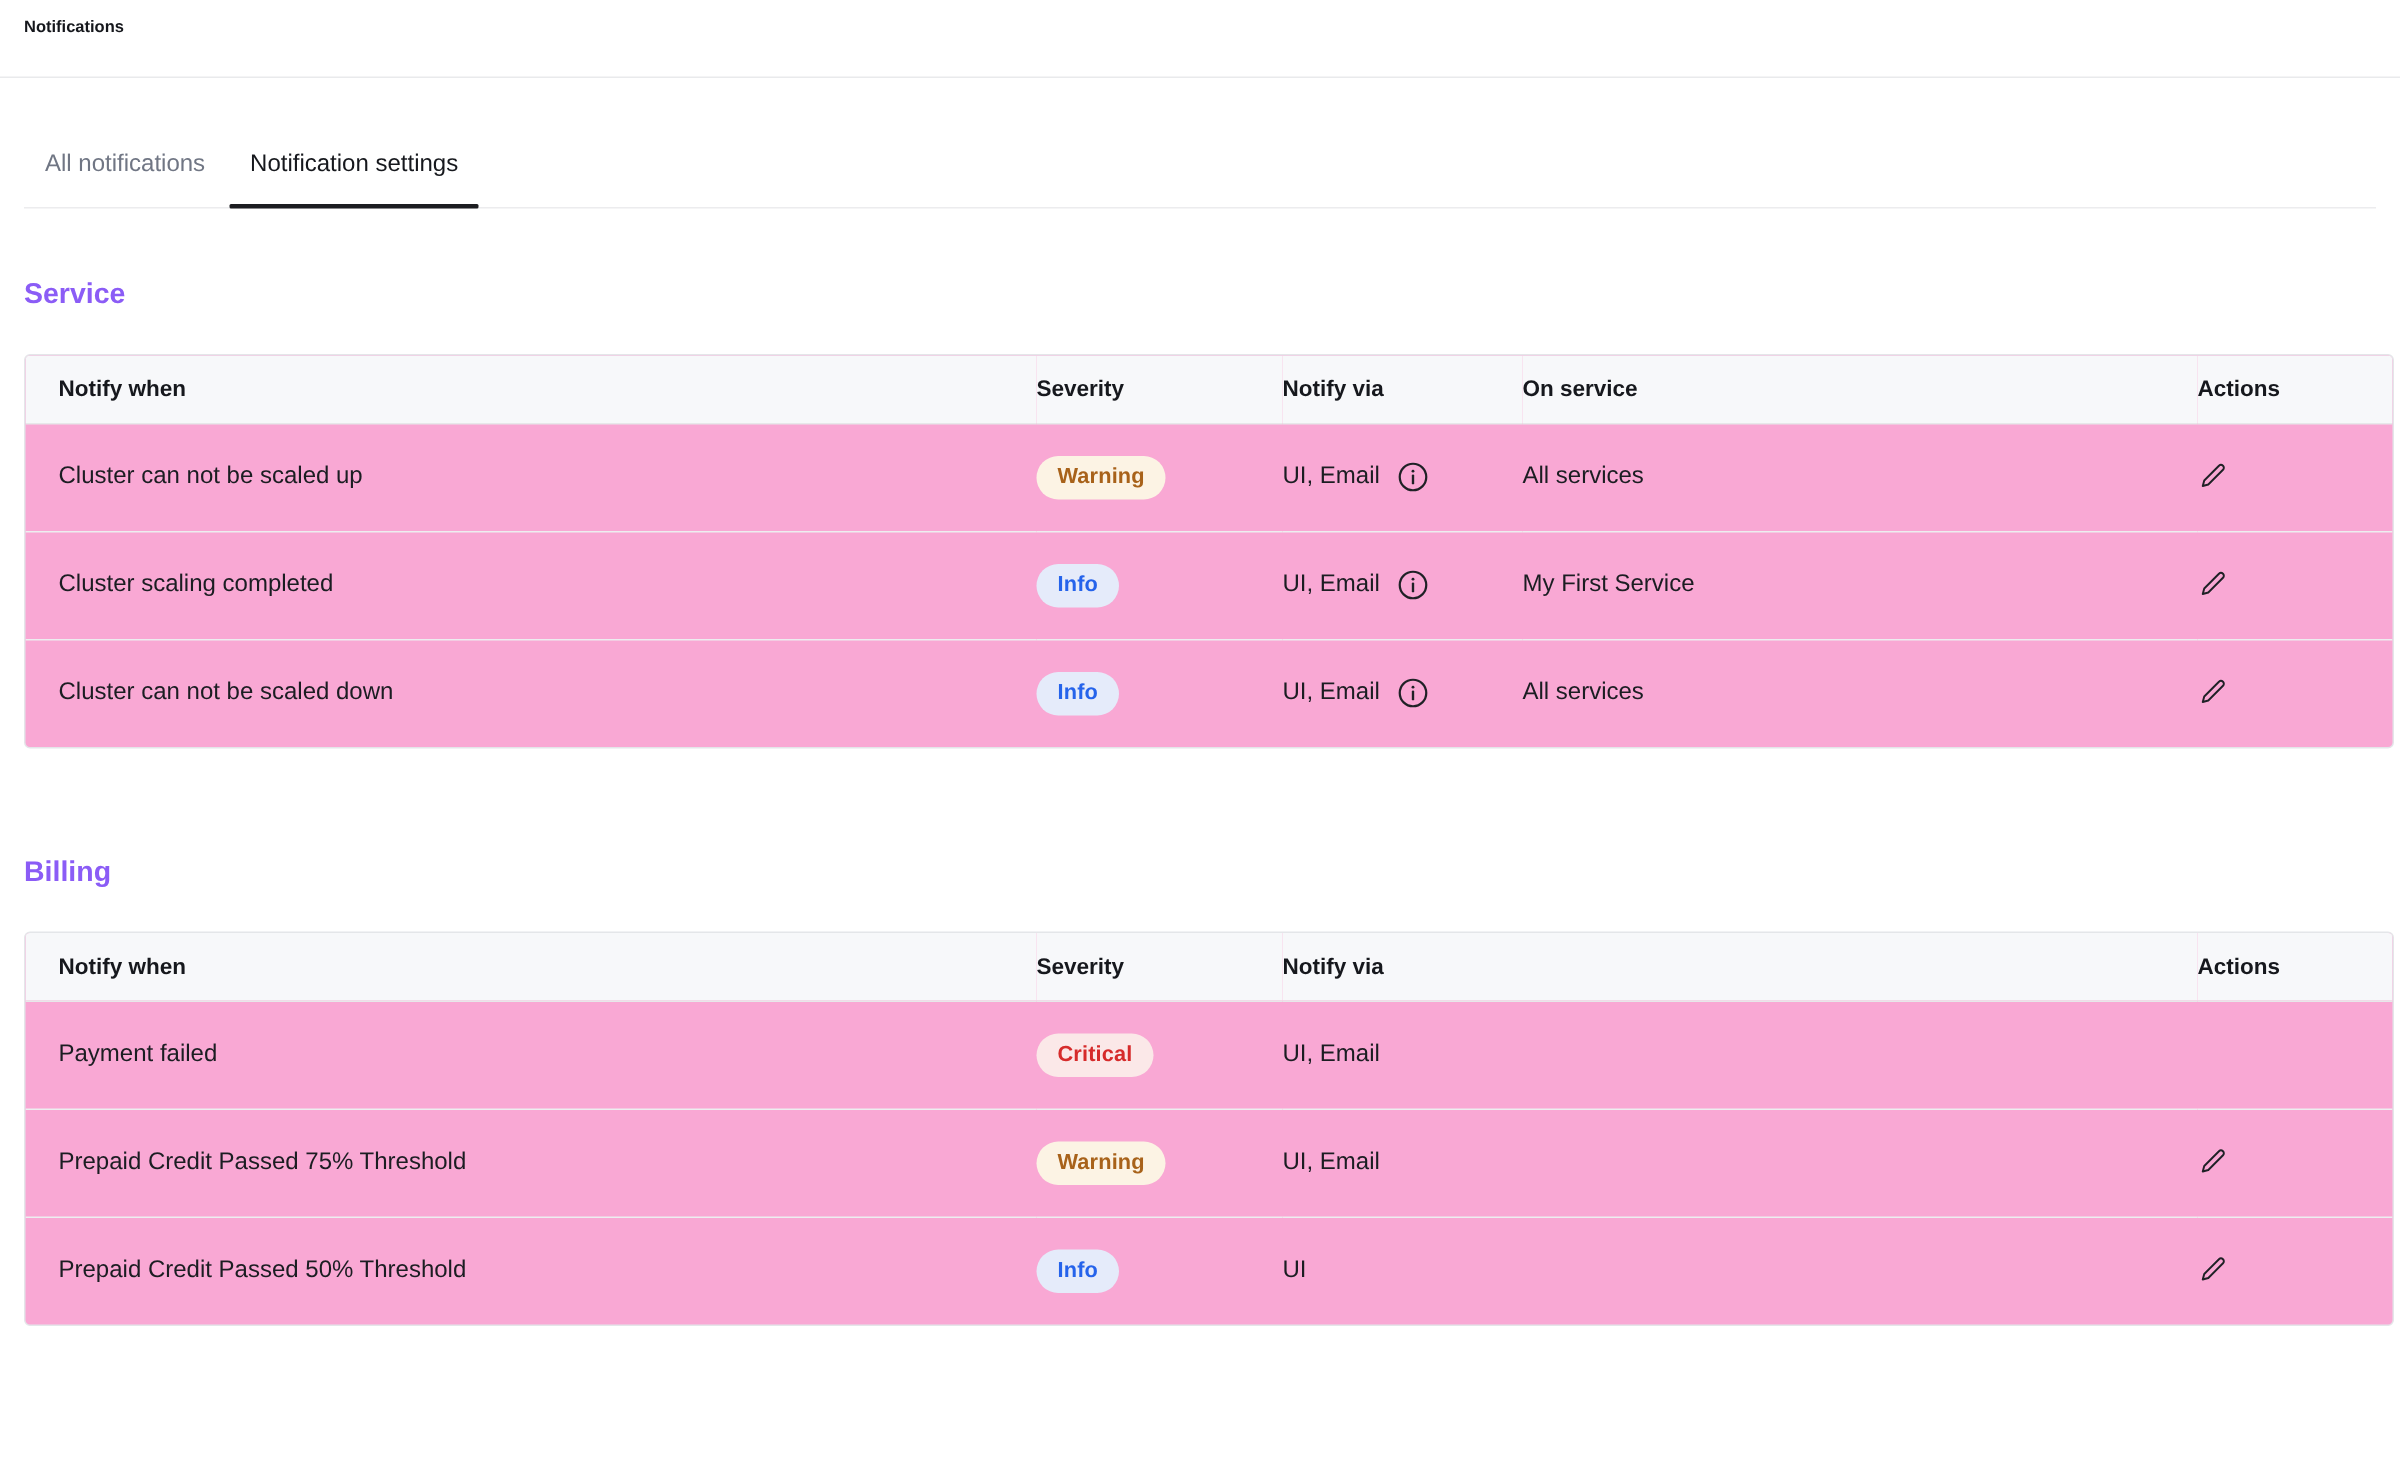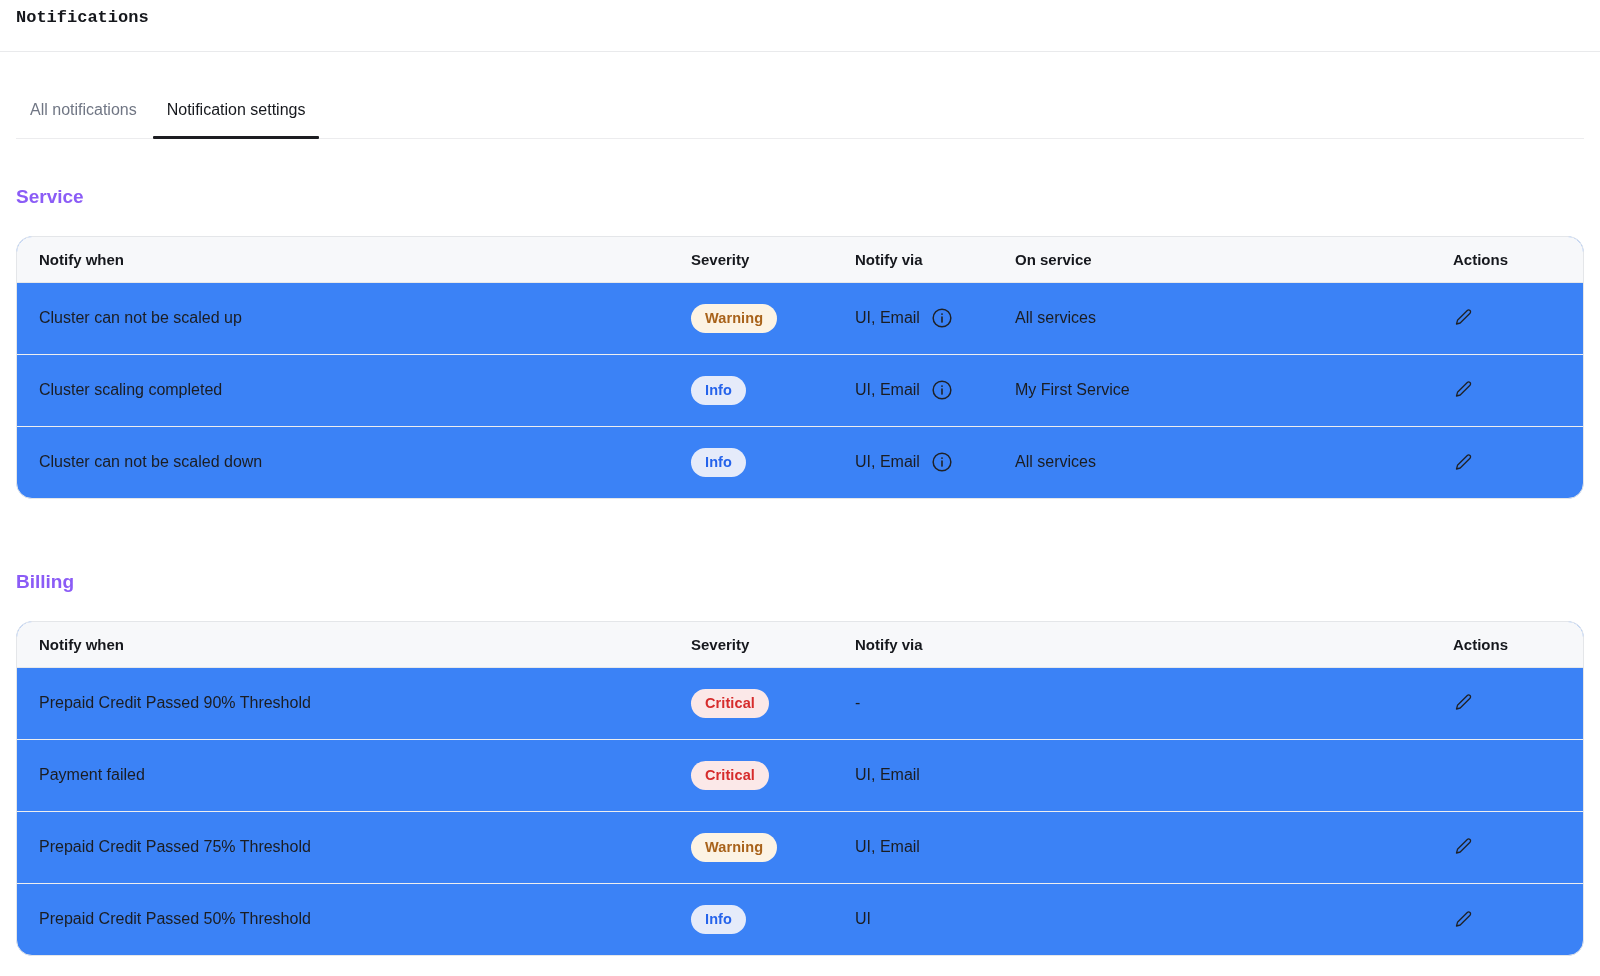--- a/index.html
+++ b/index.html
@@ -11,25 +11,24 @@
     overflow: hidden;
   }
 
   
   .page-header {
     padding: 8px 16px 0;
     height: 52px;
     border-bottom: 1px solid #e9eaec;
   }
   .page-title {
-    font-size: 17px;
+    font-size: 11px;
     line-height: 20px;
     font-weight: 700;
     color: #15171c;
-    font-family: Liberation Mono, monospace;
   }
 
   
   .tabs {
     margin: 48px 16px 0;
     display: flex;
     gap: 2px;
     border-bottom: 1px solid #ececee;
     align-items: center;
   }
@@ -61,25 +60,25 @@
   .section-heading {
     margin: 46px 16px 0;
     font-size: 19px;
     line-height: 24px;
     font-weight: 700;
     color: #8b5cf6;
   }
   .section-billing .section-heading { margin-top: 71px; }
 
   .table-wrap {
-    margin: 27px 16px 0 16px;
+    margin: 27px 4px 0 16px;
     border: 1px solid #e4e6e9;
-    border-radius: 16px;
+    border-radius: 4px;
     overflow: hidden;
-    background: #3b82f6;
+    background: #f9a8d4;
   }
   table {
     width: 100%;
     border-collapse: collapse;
     table-layout: fixed;
   }
   thead th {
     background: #f7f8fa;
     height: 45px;
     text-align: left;
@@ -282,34 +281,20 @@
       <thead>
         <tr>
           <th class="c-when">Notify when</th>
           <th>Severity</th>
           <th>Notify via</th>
           <th class="c-actions">Actions</th>
         </tr>
       </thead>
       <tbody>
         <tr>
-          <td class="c-when">Prepaid Credit Passed 90% Threshold</td>
-          <td>
-            <span class="badge" style="background-color: rgb(251, 232, 232); color: rgb(214, 43, 43);">Critical</span>
-          </td>
-          <td>-</td>
-          <td class="c-actions">
-            <button class="edit-btn">
-                <svg width="17" height="17" viewBox="0 0 17 17">
-                  <use href="#i-pencil"></use>
-                </svg>
-              </button>
-          </td>
-        </tr>
-        <tr>
           <td class="c-when">Payment failed</td>
           <td>
             <span class="badge" style="background-color: rgb(251, 232, 232); color: rgb(214, 43, 43);">Critical</span>
           </td>
           <td>UI, Email</td>
           <td class="c-actions"></td>
         </tr>
         <tr>
           <td class="c-when">Prepaid Credit Passed 75% Threshold</td>
           <td>

